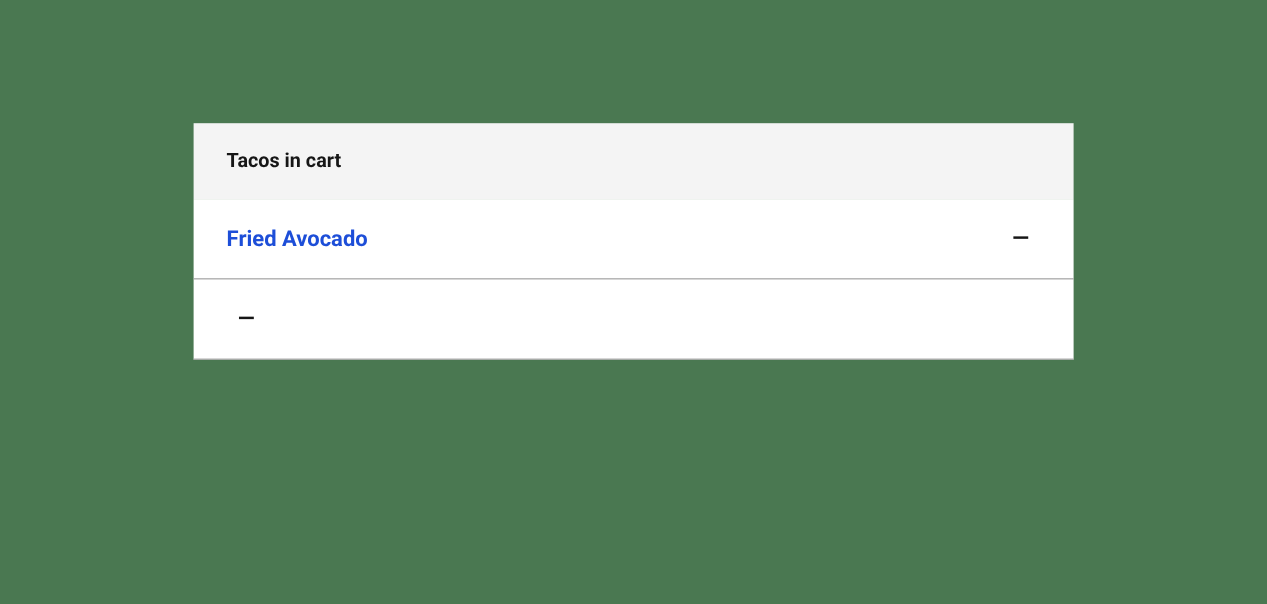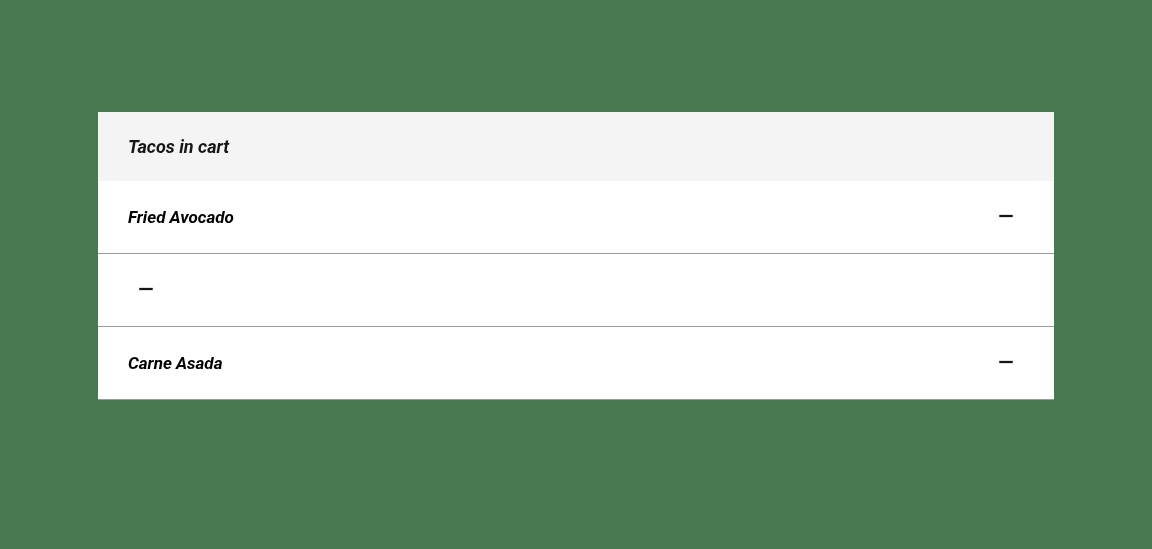--- a/index.html
+++ b/index.html
@@ -11,45 +11,44 @@
       width: 1152px;
       height: 549px;
       background: #4a7851;
       font-family: -apple-system, BlinkMacSystemFont, "Segoe UI", Roboto, "Helvetica Neue", Arial, sans-serif;
       display: flex;
       justify-content: center;
       align-items: flex-start;
       padding-top: 112px;
     }
     .cart-panel {
-      width: 956px;
+      width: 800px;
       background: transparent;
-      font-style: italic;
     }
     .cart-header {
       background: #f4f4f4;
       padding: 24px 30px;
       font-size: 18px;
       font-weight: 700;
       color: #161616;
     }
     .cart-body {
       background: #ffffff;
     }
     .cart-item {
       display: flex;
       align-items: center;
       justify-content: space-between;
       padding: 18px 30px 18px 30px;
       border-bottom: 1px solid #999999;
     }
     .cart-item-label {
-      font-size: 17px;
+      font-size: 20px;
       font-weight: 700;
-      color: #000000;
+      color: #1d4ed8;
     }
     .remove-button {
       width: 36px;
       height: 36px;
       border: none;
       background: transparent;
       cursor: pointer;
       display: flex;
       align-items: center;
       justify-content: center;
@@ -81,25 +80,15 @@
     <div class="cart-item">
       <button class="remove-button">
         <span>
           <svg viewBox="0 0 16 16" fill="currentColor">
               <rect x="2" y="7" width="12" height="2"></rect>
             </svg>
         </span>
       </button>
     </div>
 
-    <div class="cart-item">
-      <span class="cart-item-label">Carne Asada</span>
-      <button class="remove-button">
-        <span>
-          <svg viewBox="0 0 16 16" fill="currentColor">
-              <rect x="2" y="7" width="12" height="2"></rect>
-            </svg>
-        </span>
-      </button>
-    </div>
 
   </div>
 </div>
 
 </body></html>

